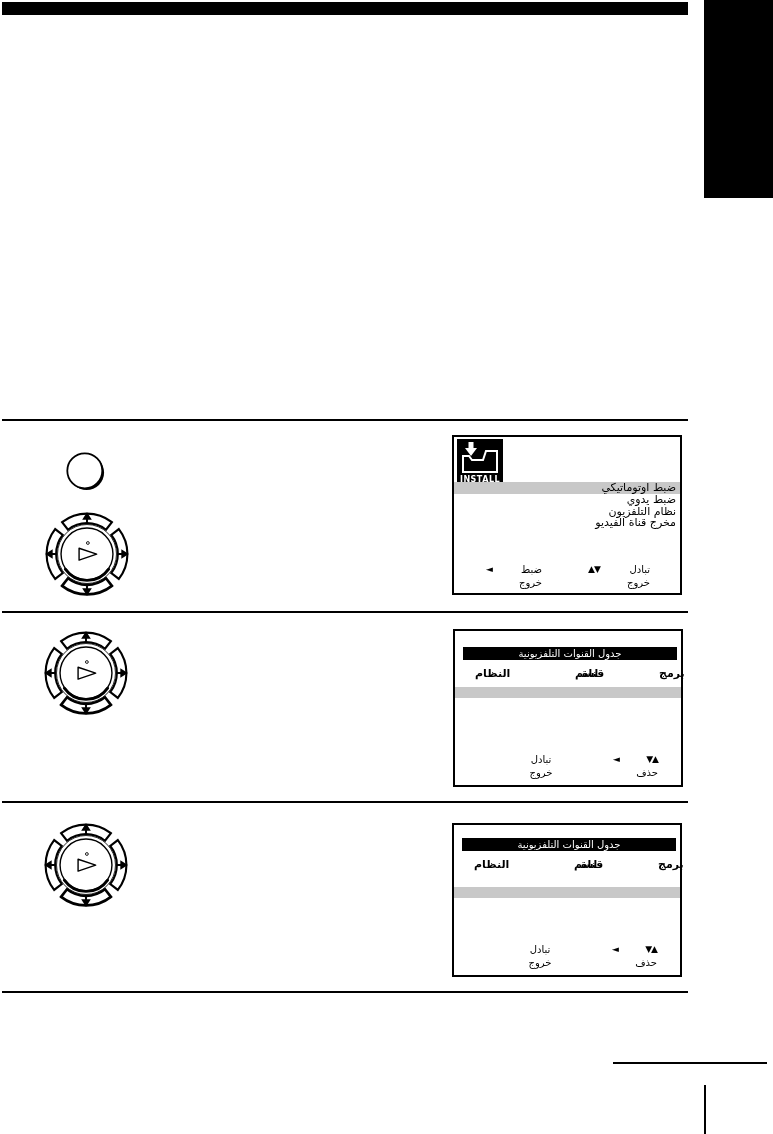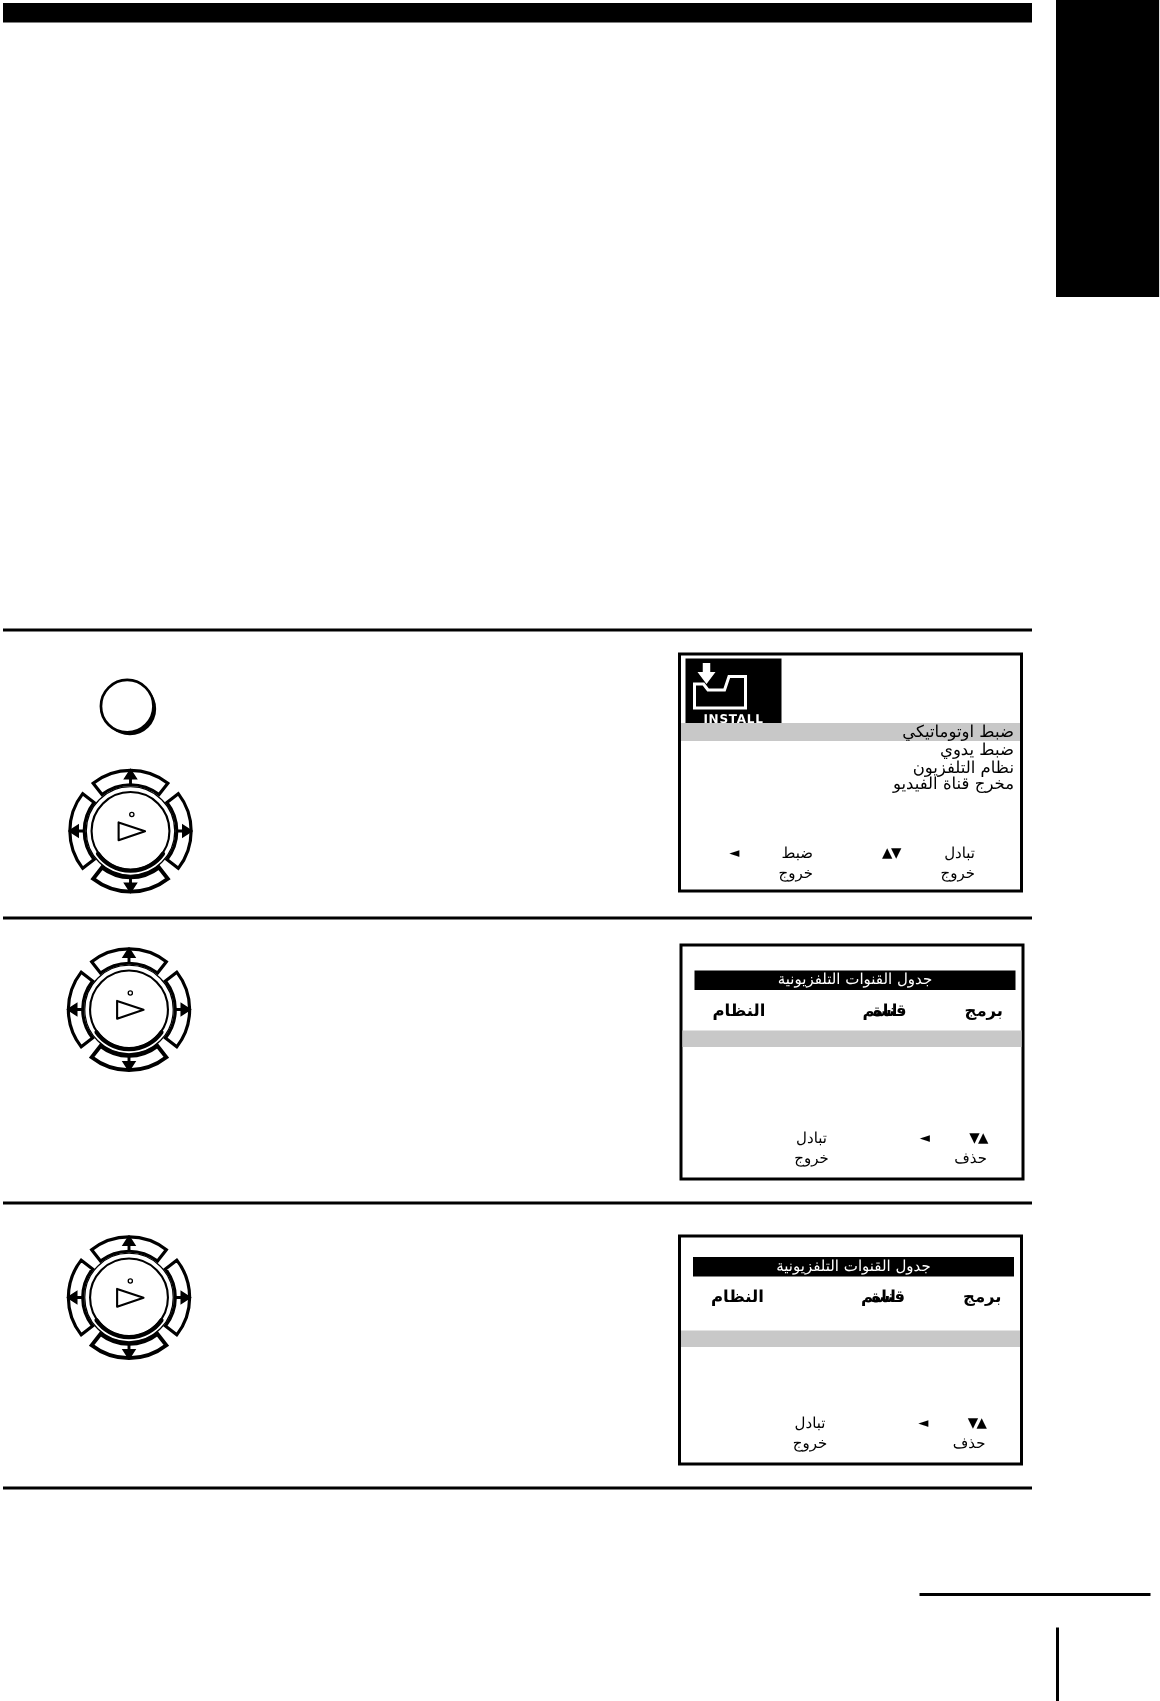--- a/index.html
+++ b/index.html
@@ -14,21 +14,21 @@
 
   .ctl{position:absolute;}
 
   
   .osd{position:absolute;width:230px;border:2px solid #000;background:#fff;box-sizing:border-box;}
   .osd-1{left:452px;top:435px;height:160px;}
   .osd-2{left:453px;top:629px;height:158px;}
   .osd-3{left:452px;top:823px;height:154px;}
 
   
-  .install-icon{position:absolute;left:3px;top:2px;width:64px;height:46px;background:#000;}
+  .install-icon{position:absolute;left:3px;top:2px;width:46px;height:46px;background:#000;}
   .install-label{position:absolute;left:0;bottom:1px;width:100%;text-align:center;
                  color:#fff;font-size:8px;font-weight:bold;letter-spacing:.5px;line-height:9px;}
   .menu-items{position:absolute;left:0;top:45px;width:226px;direction:rtl;font-size:11px;}
   .menu-item{height:11.8px;line-height:11.8px;padding-left:4px;padding-right:4px;white-space:nowrap;}
   .menu-item.selected{background:#c8c8c8;}
 
   .osd-footer{position:absolute;left:0;width:226px;font-size:10px;}
   .f-line{height:13px;line-height:13px;display:flex;justify-content:space-between;align-items:center;}
   .f1-footer{top:126px;}
   .f1-col-mid{position:absolute;left:32px;width:56px;}
@@ -38,21 +38,21 @@
 
   
   .table-title{position:absolute;left:8px;width:214px;height:13px;background:#000;color:#fff;
                text-align:center;font-size:10px;font-weight:normal;line-height:13px;direction:rtl;white-space:nowrap;}
   .osd-2 .table-title{top:16px;}
   .osd-3 .table-title{top:13px;}
   .table-headers{position:absolute;left:0;width:226px;height:14px;font-size:11px;font-weight:bold;direction:ltr;}
   .osd-2 .table-headers{top:36px;}
   .osd-3 .table-headers{top:33px;}
   .table-headers span{position:absolute;top:0;white-space:nowrap;}
-  .h-system{left:20px;}.h-name{left:120px;text-align:right;}.h-channel{left:127px;}.h-program{left:188px;}
+  .h-system{left:20px;}.h-name{left:120px;text-align:right;}.h-channel{left:127px;}.h-program{left:204px;}
   .hl-row{position:absolute;left:0;width:226px;height:11px;background:#c8c8c8;}
   .osd-2 .hl-row{top:56px;}
   .osd-3 .hl-row{top:62px;}
   .osd-2 .t-footer{top:122px;}
   .osd-3 .t-footer{top:118px;}
   .t-col-mid{position:absolute;left:71px;width:30px;text-align:center;}
   .t-col-mid div{height:13px;line-height:13px;text-align:center;}
   .t-col-right{position:absolute;left:158px;width:45px;}
 </style>
 </head>

